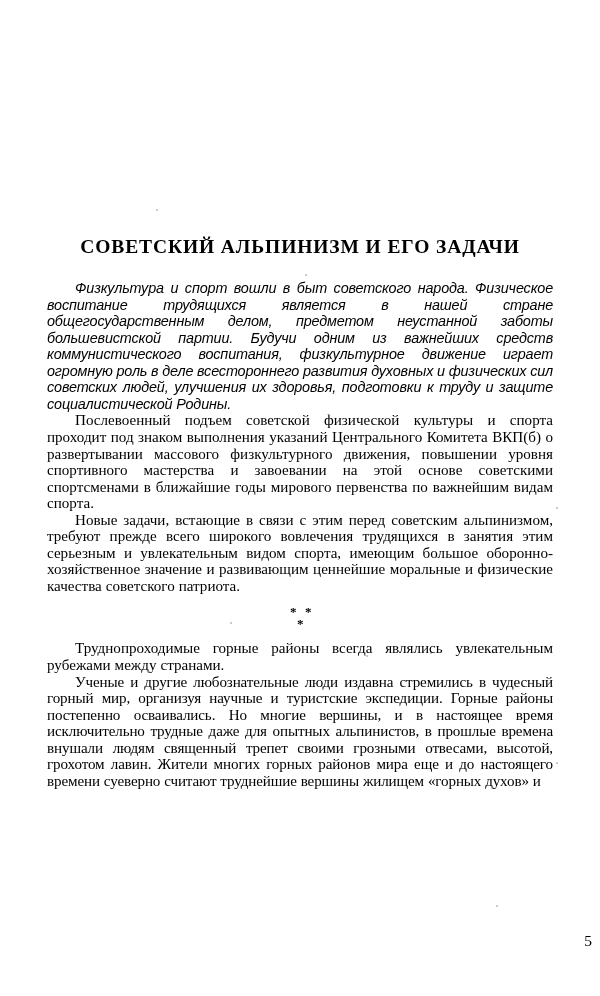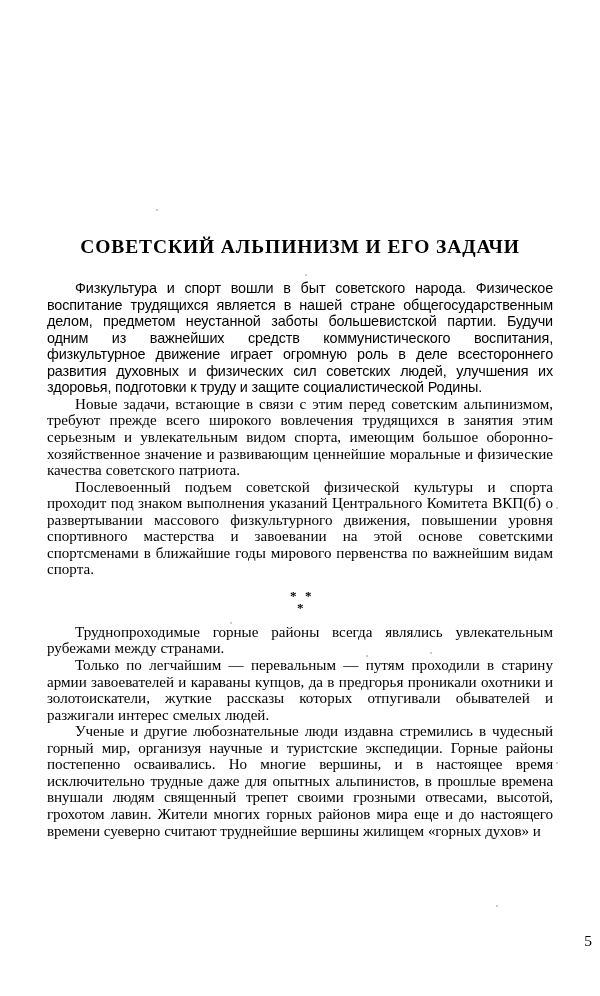--- a/index.html
+++ b/index.html
@@ -53,20 +53,21 @@
     word-spacing: 0.2px;
   }
 
   
   .para.grotesque {
     font-family: "Liberation Sans", "DejaVu Sans", sans-serif;
     font-size: 14.4px;
     line-height: 16.5px;
     letter-spacing: -0.15px;
     word-spacing: -0.1px;
+    font-style: italic;
   }
 
   .para.tight {
     letter-spacing: -0.12px;
   }
 
   
   .asterism {
     margin: 9px 0 7px 0;
     height: 30px;
@@ -129,33 +130,32 @@
   <div class="speck" style="left:496px; top:905px;"></div>
   <div class="speck" style="left:430px; top:652px;"></div>
   <div class="speck" style="left:366px; top:655px;"></div>
 
   <div class="textblock">
 
     <h1 class="chapter-title">СОВЕТСКИЙ АЛЬПИНИЗМ И ЕГО ЗАДАЧИ</h1>
 
     <p class="para grotesque">Физкультура и спорт вошли в быт советского народа. Физическое воспитание трудящихся является в нашей стране общегосударственным делом, предметом неустанной заботы большевистской партии. Будучи одним из важнейших средств коммунистического воспитания, физкультурное движение играет огромную роль в деле всестороннего развития духовных и физических сил советских людей, улучшения их здоровья, подготовки к труду и защите социалистической Родины.</p>
 
+    <p class="para">Послевоенный подъем советской физической культуры и спорта проходит под знаком выполнения указаний Центрального Комитета ВКП(б) о развертывании массового физкультурного движения, повышении уровня спортивного мастерства и завоевании на этой основе советскими спортсменами в ближайшие годы мирового первенства по важнейшим видам спорта.</p>
+
     <p class="para">Новые задачи, встающие в связи с этим перед советским альпинизмом, требуют прежде всего широкого вовлечения трудящихся в занятия этим серьезным и увлекательным видом спорта, имеющим большое оборонно-хозяйственное значение и развивающим ценнейшие моральные и физические качества советского патриота.</p>
-
-    <p class="para">Послевоенный подъем советской физической культуры и спорта проходит под знаком выполнения указаний Центрального Комитета ВКП(б) о развертывании массового физкультурного движения, повышении уровня спортивного мастерства и завоевании на этой основе советскими спортсменами в ближайшие годы мирового первенства по важнейшим видам спорта.</p>
 
     <div class="asterism">
       <span class="ast ast-left">*</span>
       <span class="ast ast-right">*</span>
       <span class="ast ast-bottom">*</span>
     </div>
 
     <p class="para">Труднопроходимые горные районы всегда являлись увлекательным рубежами между странами.</p>
 
-    <p class="para">Только по легчайшим — перевальным — путям проходили в старину армии завоевателей и караваны купцов, да в предгорья проникали охотники и золотоискатели, жуткие рассказы которых отпугивали обывателей и разжигали интерес смелых людей.</p>
 
     <p class="para tight">Ученые и другие любознательные люди издавна стремились в чудесный горный мир, организуя научные и туристские экспедиции. Горные районы постепенно осваивались. Но многие вершины, и в настоящее время исключительно трудные даже для опытных альпинистов, в прошлые времена внушали людям священный трепет своими грозными отвесами, высотой, грохотом лавин. Жители многих горных районов мира еще и до настоящего времени суеверно считают труднейшие вершины жилищем «горных духов» и</p>
 
   </div>
 
   <div class="folio">5</div>
 
 </div>
 
 </body></html>

